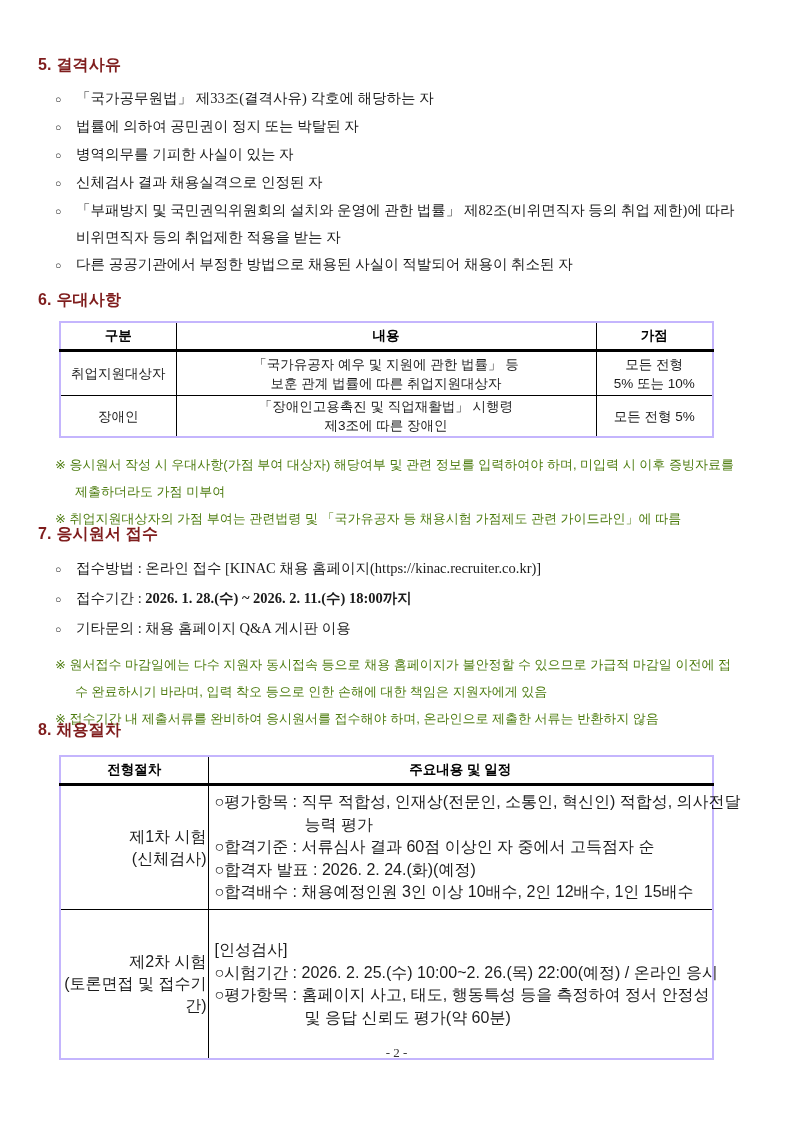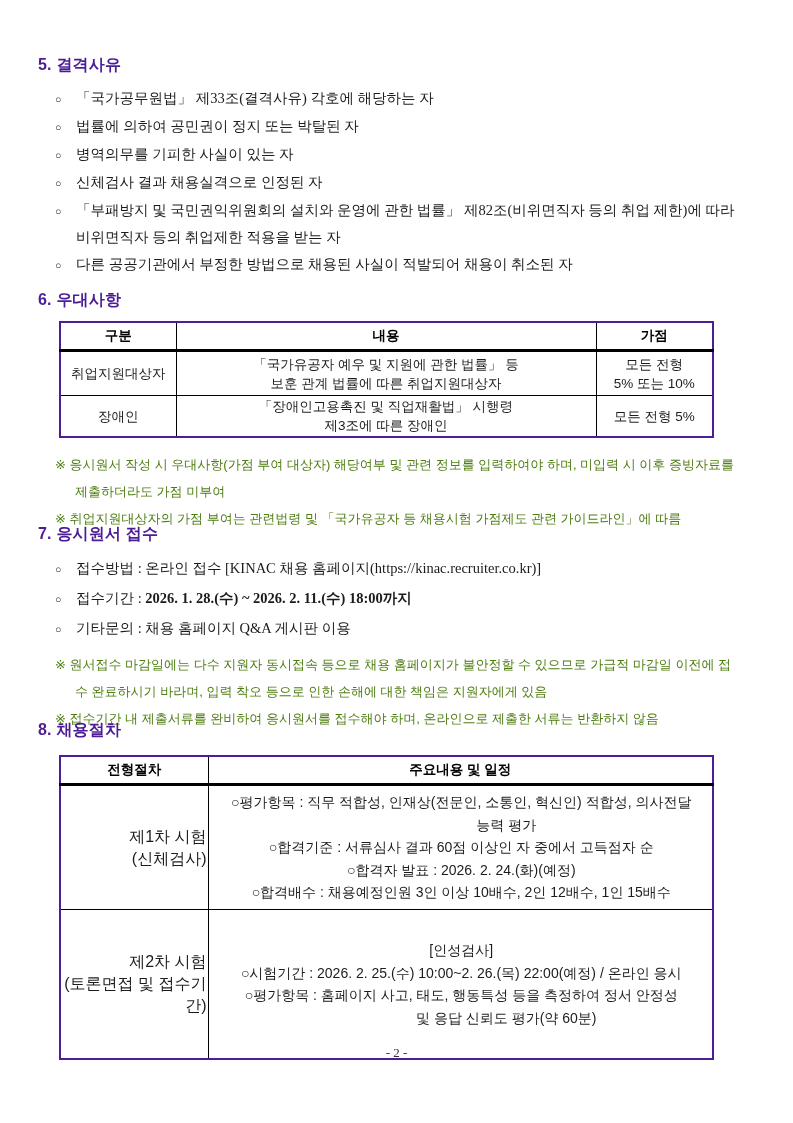--- a/index.html
+++ b/index.html
@@ -9,50 +9,50 @@
     color:#1b1b1b;overflow:hidden;
   }
   section{position:absolute;left:38px;width:706px;}
   #sec5{top:55px;}
   #sec6{top:290px;}
   #sec7{top:524px;}
   #sec8{top:720px;}
   h2{
     margin:0;font-size:16px;font-weight:bold;
     font-family:"Liberation Sans","DejaVu Sans",sans-serif;
-    color:#4c1d95;letter-spacing:.2px;
+    color:#7f1d1d;letter-spacing:.2px;
   }
   
   .bullets{margin:9px 0 0 17px;}
   .bullet{display:flex;align-items:baseline;line-height:27px;font-size:14.5px;}
   .bm{flex:0 0 21px;font-size:10.5px;color:#1b1b1b;}
   .bt{flex:1 1 auto;}
   .b{font-weight:bold;}
   
   .notes{margin:13px 0 0 17px;font-family:"Liberation Sans","DejaVu Sans",sans-serif;}
   .note{font-size:13px;line-height:27px;padding-left:20px;text-indent:-20px;color:#4d7c0f;}
   
   .tbl{
     border-collapse:collapse;margin-left:21px;table-layout:fixed;
     font-family:"Liberation Sans","DejaVu Sans",sans-serif;
     font-size:13.5px;color:#1c1c1c;
   }
   .tbl th,.tbl td{border:1px solid #000;}
-  .tbl{border:2px solid #4c1d95;}
+  .tbl{border:2px solid #c4b5fd;}
   .tbl th{
     font-weight:bold;text-align:center;vertical-align:middle;
     border-bottom:3px solid #000;height:26px;padding:0;color:#000;
   }
   .t1{width:653px;}
   .t1 td{text-align:center;vertical-align:middle;line-height:19px;padding:1px 2px;}
   .t1 .r1 td{height:41px;}
   .t1 .r2 td{height:38px;}
   .t2{width:653px;margin-top:14px;}
   .t2 .stage{text-align:right;vertical-align:middle;line-height:22px;font-size:16px;padding:0 1px;}
-  .t2 .detail{vertical-align:middle;text-align:center;padding:4px 4px 4px 6px;font-size:14px;}
+  .t2 .detail{vertical-align:middle;text-align:left;padding:4px 4px 4px 6px;font-size:16px;}
   .t2 .r1 td{height:115px;}
   .t2 .r2 td{height:140px;}
   .ln{line-height:22.5px;white-space:nowrap;}
   .ind{padding-left:90px;}
   
   #footer{
     position:absolute;top:1045px;left:0;width:793px;text-align:center;
     font-size:13px;color:#333;
   }
 </style>

